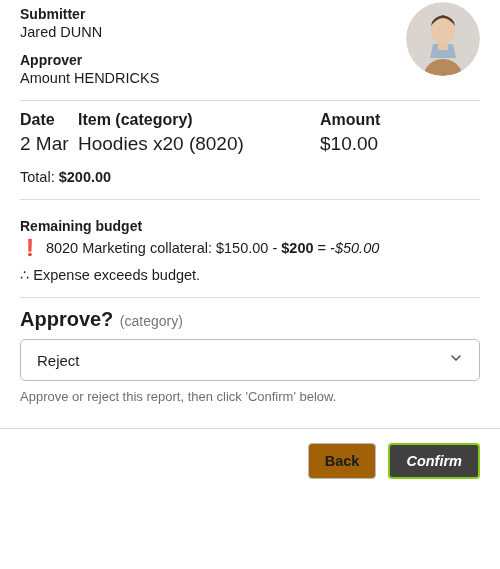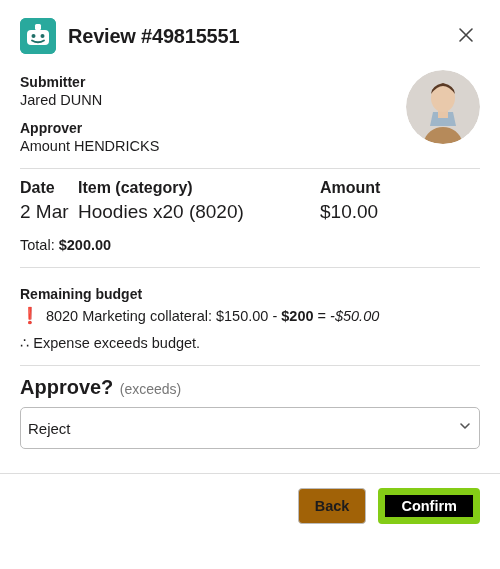--- a/index.html
+++ b/index.html
@@ -69,67 +69,47 @@
   .conc-line { font-size: 14.5px; margin-top: 10px; }
   .q-row { margin-top: 4px; }
   .q-row .q { font-weight: 700; font-size: 20px; }
   .q-row .opt { color: #777; font-size: 14px; margin-left: 2px; }
   .select-wrap {
     margin-top: 8px;
     border: 1px solid #bbb;
     border-radius: 5px;
     height: 42px;
     display: flex; align-items: center;
-    padding: 0 7px;
+    padding: 0 16px;
     cursor: pointer;
     position: relative;
   }
   .select-wrap .sel-val { flex: 1 1 auto; font-size: 15px; }
   .select-wrap .chev { color: #555; }
   .helper { color: #6f6f6f; font-size: 13px; margin-top: 8px; }
   .footer {
     border-top: 1px solid #ddd;
     padding: 14px 20px 16px 20px;
     display: flex; justify-content: flex-end; gap: 12px;
     margin-top: 14px;
   }
   .btn {
     height: 36px; padding: 0 16px;
     border-radius: 4px; font-size: 14.5px; font-weight: 700;
     cursor: pointer;
     display: inline-flex; align-items: center; justify-content: center;
   }
   .btn-secondary { background: #a16207; border: 1px solid #bbb; color: #1d1c1d; }
-  .btn-primary { background: #000000; border: 7px solid #84cc16; color: #fff; }
+  .btn-primary { background: #404040; border: 2px solid #84cc16; color: #fff; font-style: italic; }
 </style>
 </head>
 <body>
 
 <div class="modal">
 
-  <div class="header">
-    <div class="app-icon">
-      <svg viewBox="0 0 36 36">
-        <rect width="36" height="36" fill="#29a99d"></rect>
-        <rect x="7" y="12" width="22" height="15" rx="4" fill="#ffffff"></rect>
-        <rect x="15" y="6" width="6" height="6" rx="1.5" fill="#ffffff"></rect>
-        <circle cx="13.5" cy="18" r="2" fill="#1f6f68"></circle>
-        <circle cx="22.5" cy="18" r="2" fill="#1f6f68"></circle>
-        <path d="M12 22.5 Q18 26 24 22.5" stroke="#1f6f68" stroke-width="1.8" fill="none" stroke-linecap="round"></path>
-      </svg>
-    </div>
-    <h1>Review #49815551</h1>
-    <button class="close-btn" aria-label="Close">
-      <span>
-        <svg width="16" height="16" viewBox="0 0 16 16">
-            <path d="M2 2 L14 14 M14 2 L2 14" stroke="#444" stroke-width="1.6" stroke-linecap="round"></path>
-          </svg>
-      </span>
-    </button>
-  </div>
 
   <div class="content">
 
     <div class="top-row">
       <div class="top-left">
         <div class="label">Submitter</div>
         <div class="value">Jared DUNN</div>
         <div class="label" style="margin-top:12px;">Approver</div>
         <div class="value">Amount HENDRICKS</div>
       </div>
@@ -179,32 +159,33 @@
       </span>
     </div>
     <div class="conc-line">
       <span>∴ </span><span>Expense exceeds budget.</span>
     </div>
 
     <hr class="sep">
 
     <div class="q-row">
       <span class="q">Approve?</span>
-      <span class="opt">(exceeds)</span>
+      <span class="opt">(category)</span>
     </div>
 
     <div class="select-wrap">
       <div class="sel-val">Reject</div>
       <div class="chev">
         <svg width="14" height="14" viewBox="0 0 14 14">
             <path d="M3 5 L7 9 L11 5" stroke="#555" stroke-width="1.6" fill="none" stroke-linecap="round" stroke-linejoin="round"></path>
           </svg>
       </div>
     </div>
 
+    <div class="helper">Approve or reject this report, then click 'Confirm' below.</div>
 
   </div>
 
   <div class="footer">
     <button class="btn btn-secondary">Back</button>
     <button class="btn btn-primary">Confirm</button>
   </div>
 
 </div>
 

